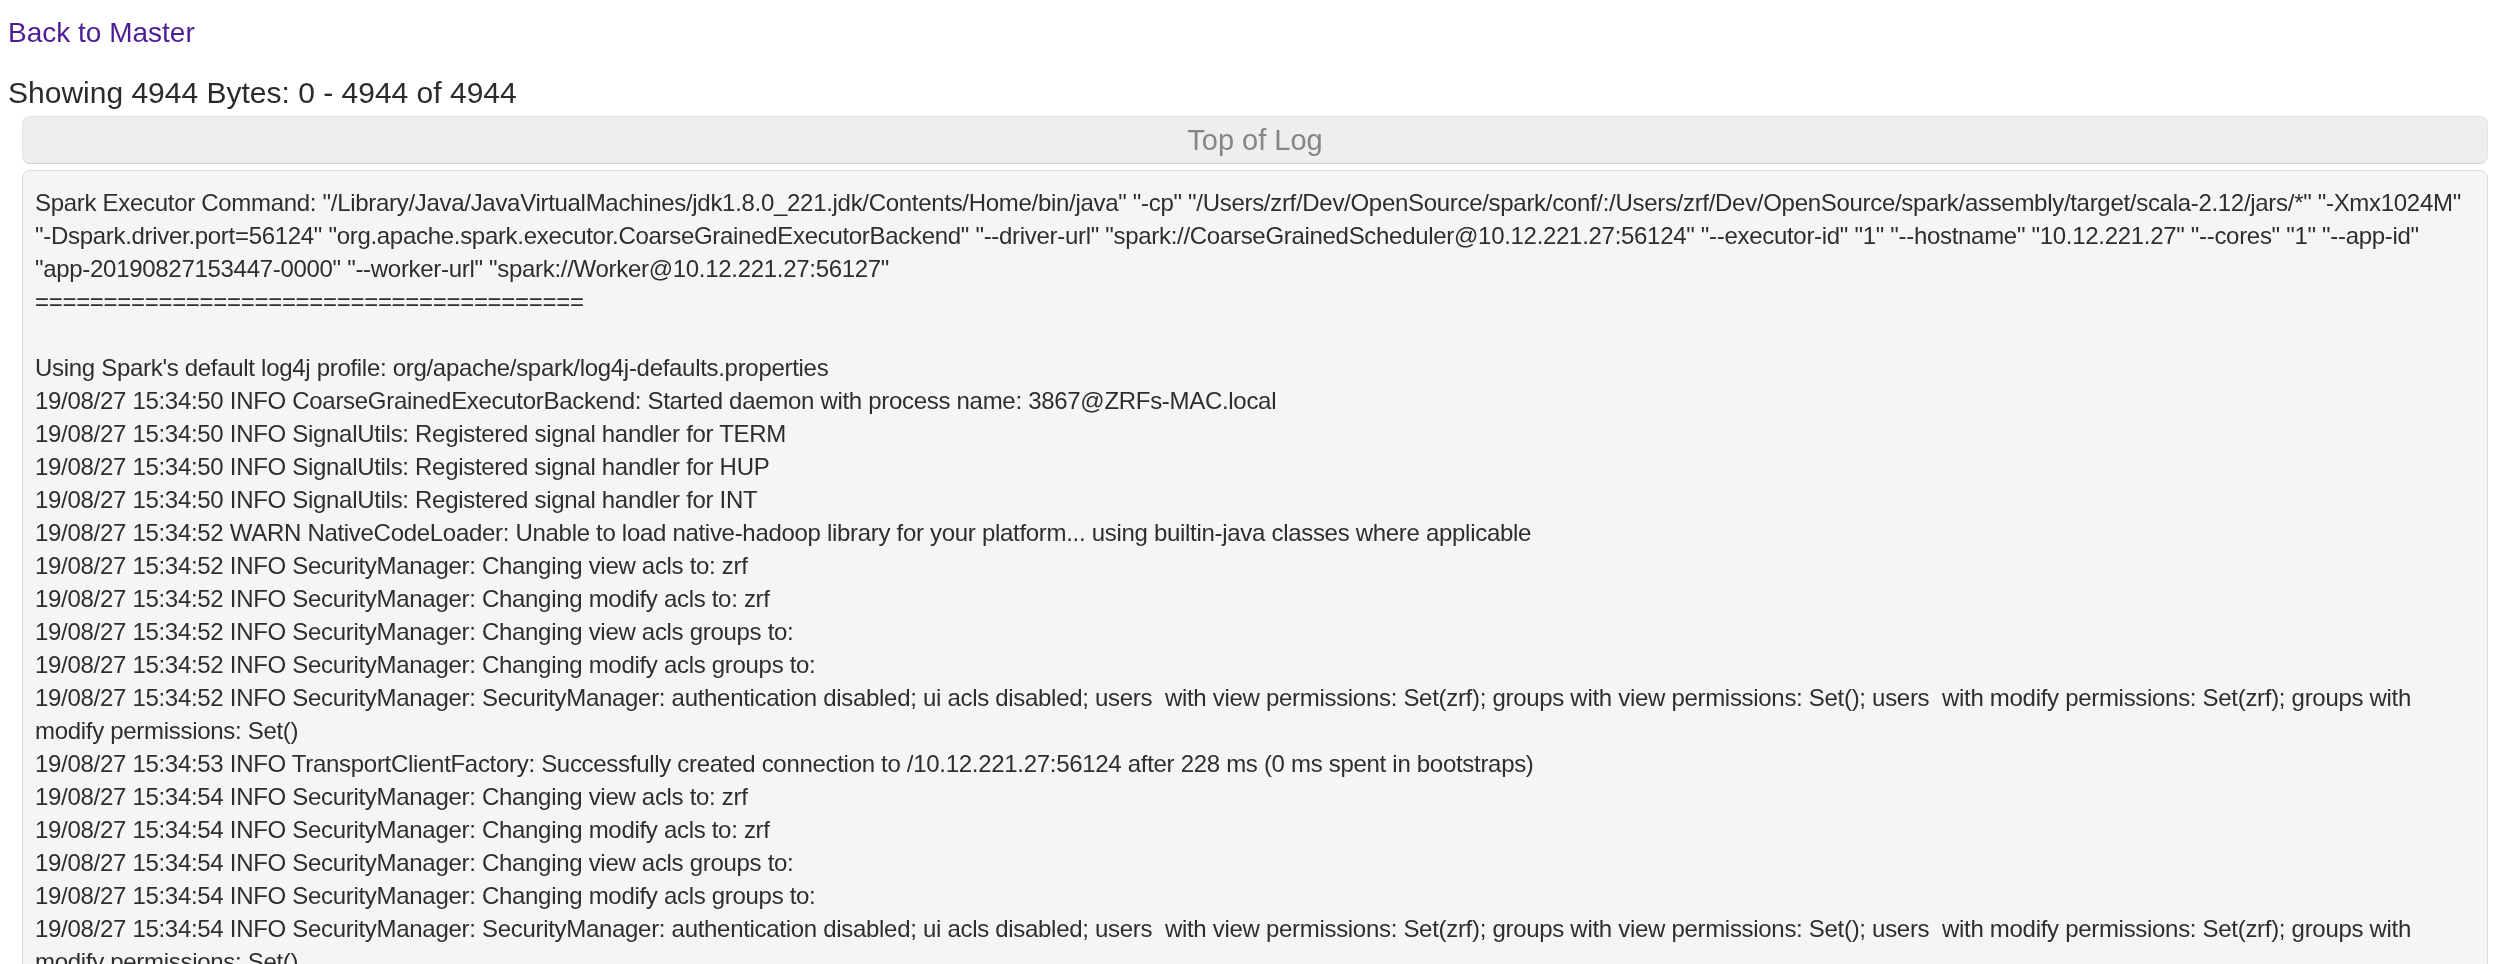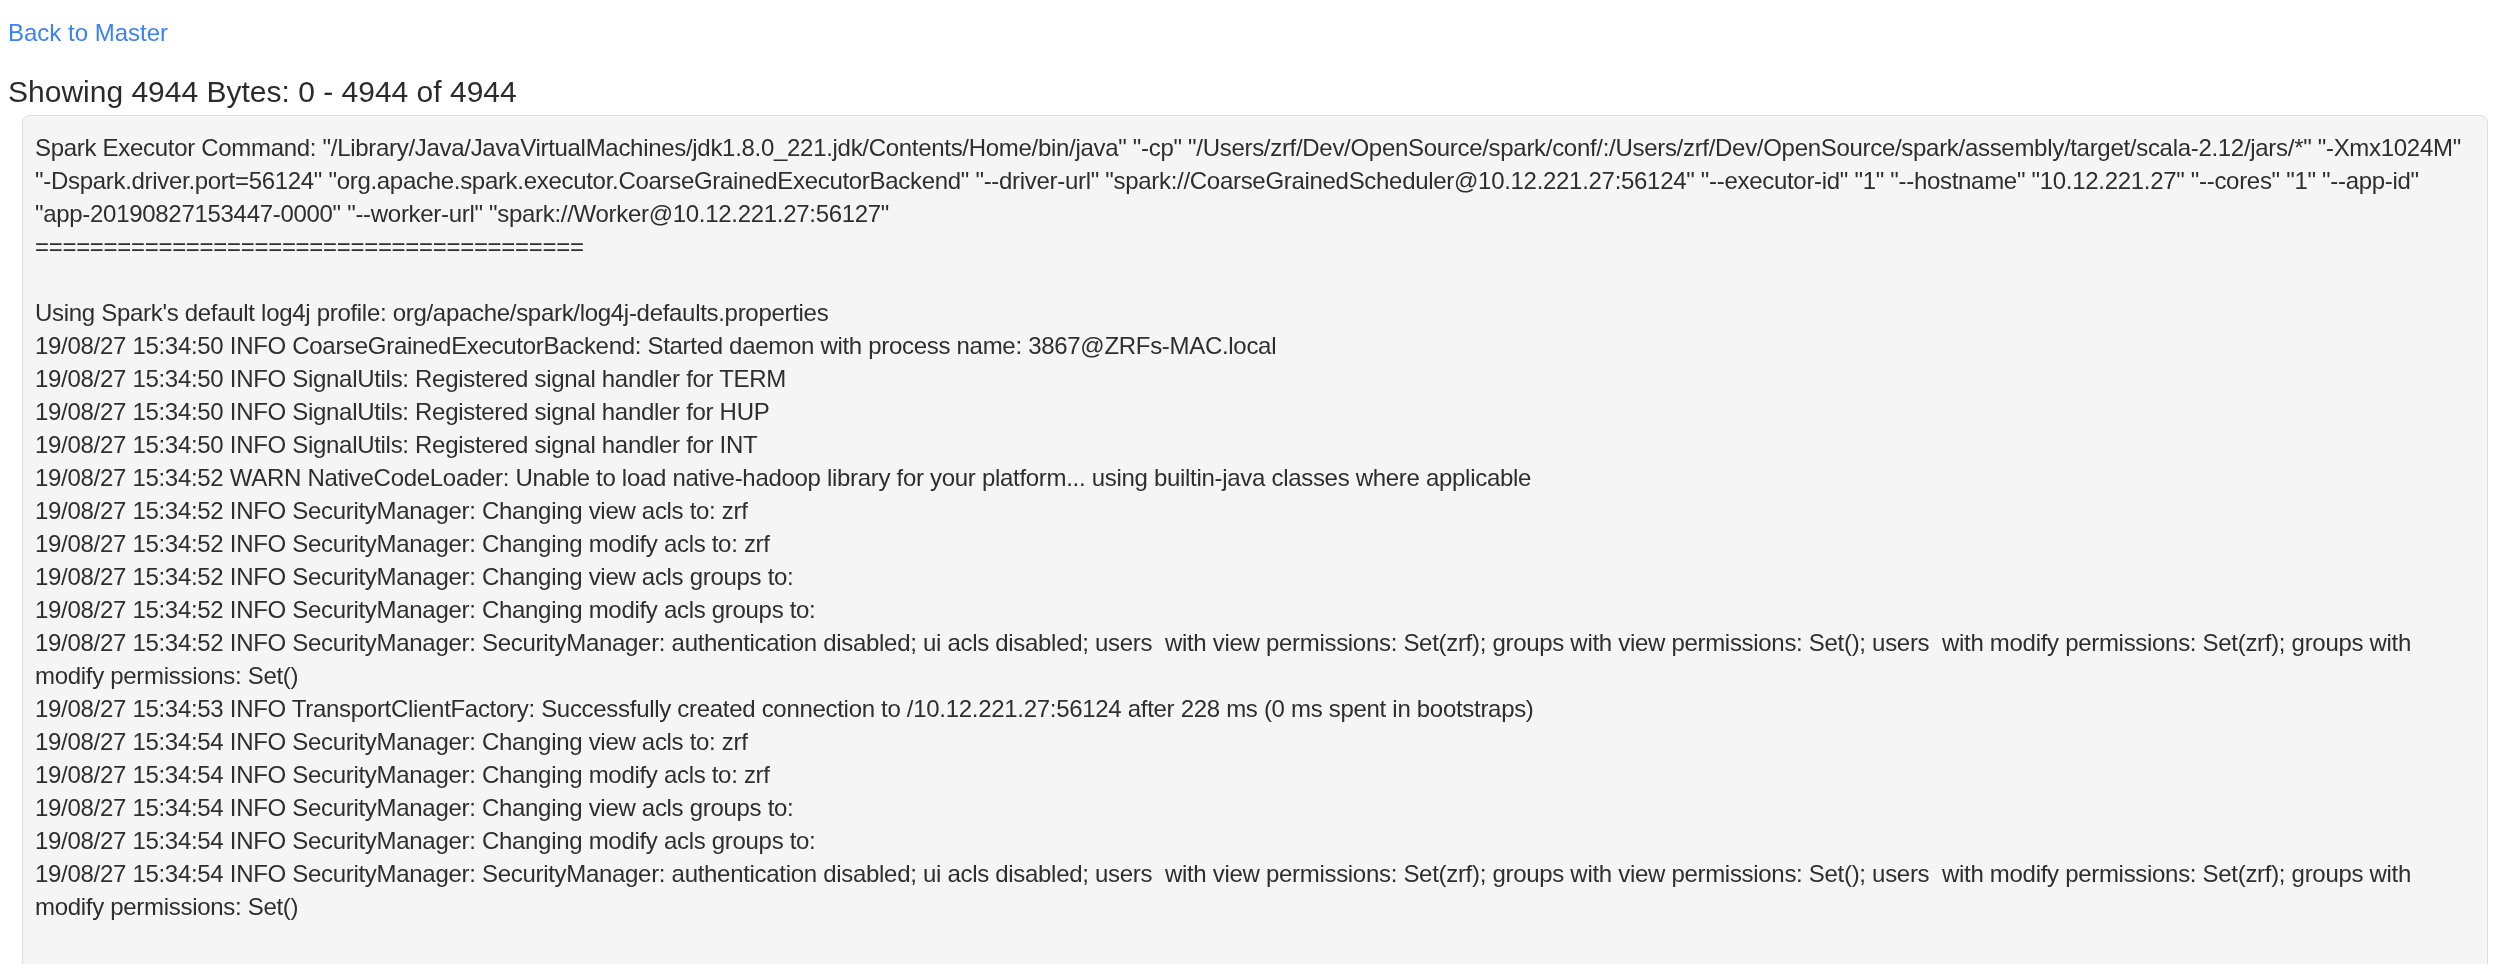--- a/index.html
+++ b/index.html
@@ -16,22 +16,22 @@
   }
   .page {
     padding: 16px 8px 0 8px;
     box-sizing: border-box;
   }
   .back-row {
     margin: 0;
     line-height: 34px;
   }
   .back-link {
-    color: #3b82f6;
-    font-size: 24px;
+    color: #4c1d95;
+    font-size: 28px;
     text-decoration: none;
     cursor: pointer;
   }
   .byte-range {
     margin: 22px 0 1px 0;
     font-size: 30px;
     line-height: 34px;
     color: #2b2b2b;
   }
   .log-header-bar {
@@ -72,20 +72,23 @@
 </style>
 </head>
 <body>
 
 <div class="page">
 
   <p class="back-row"><a href="#" class="back-link">Back to Master</a></p>
 
   <p class="byte-range">Showing 4944 Bytes: 0 - 4944 of 4944</p>
 
+  <div class="log-header-bar">
+    <span class="log-header-label">Top of Log</span>
+  </div>
 
   <div class="log-box">
     <pre class="log">Spark Executor Command: "/Library/Java/JavaVirtualMachines/jdk1.8.0_221.jdk/Contents/Home/bin/java" "-cp" "/Users/zrf/Dev/OpenSource/spark/conf/:/Users/zrf/Dev/OpenSource/spark/assembly/target/scala-2.12/jars/*" "-Xmx1024M" "-Dspark.driver.port=56124" "org.apache.spark.executor.CoarseGrainedExecutorBackend" "--driver-url" "spark://CoarseGrainedScheduler@10.12.221.27:56124" "--executor-id" "1" "--hostname" "10.12.221.27" "--cores" "1" "--app-id" "app-20190827153447-0000" "--worker-url" "spark://Worker@10.12.221.27:56127"
 ========================================
 
 Using Spark's default log4j profile: org/apache/spark/log4j-defaults.properties
 19/08/27 15:34:50 INFO CoarseGrainedExecutorBackend: Started daemon with process name: 3867@ZRFs-MAC.local
 19/08/27 15:34:50 INFO SignalUtils: Registered signal handler for TERM
 19/08/27 15:34:50 INFO SignalUtils: Registered signal handler for HUP
 19/08/27 15:34:50 INFO SignalUtils: Registered signal handler for INT

